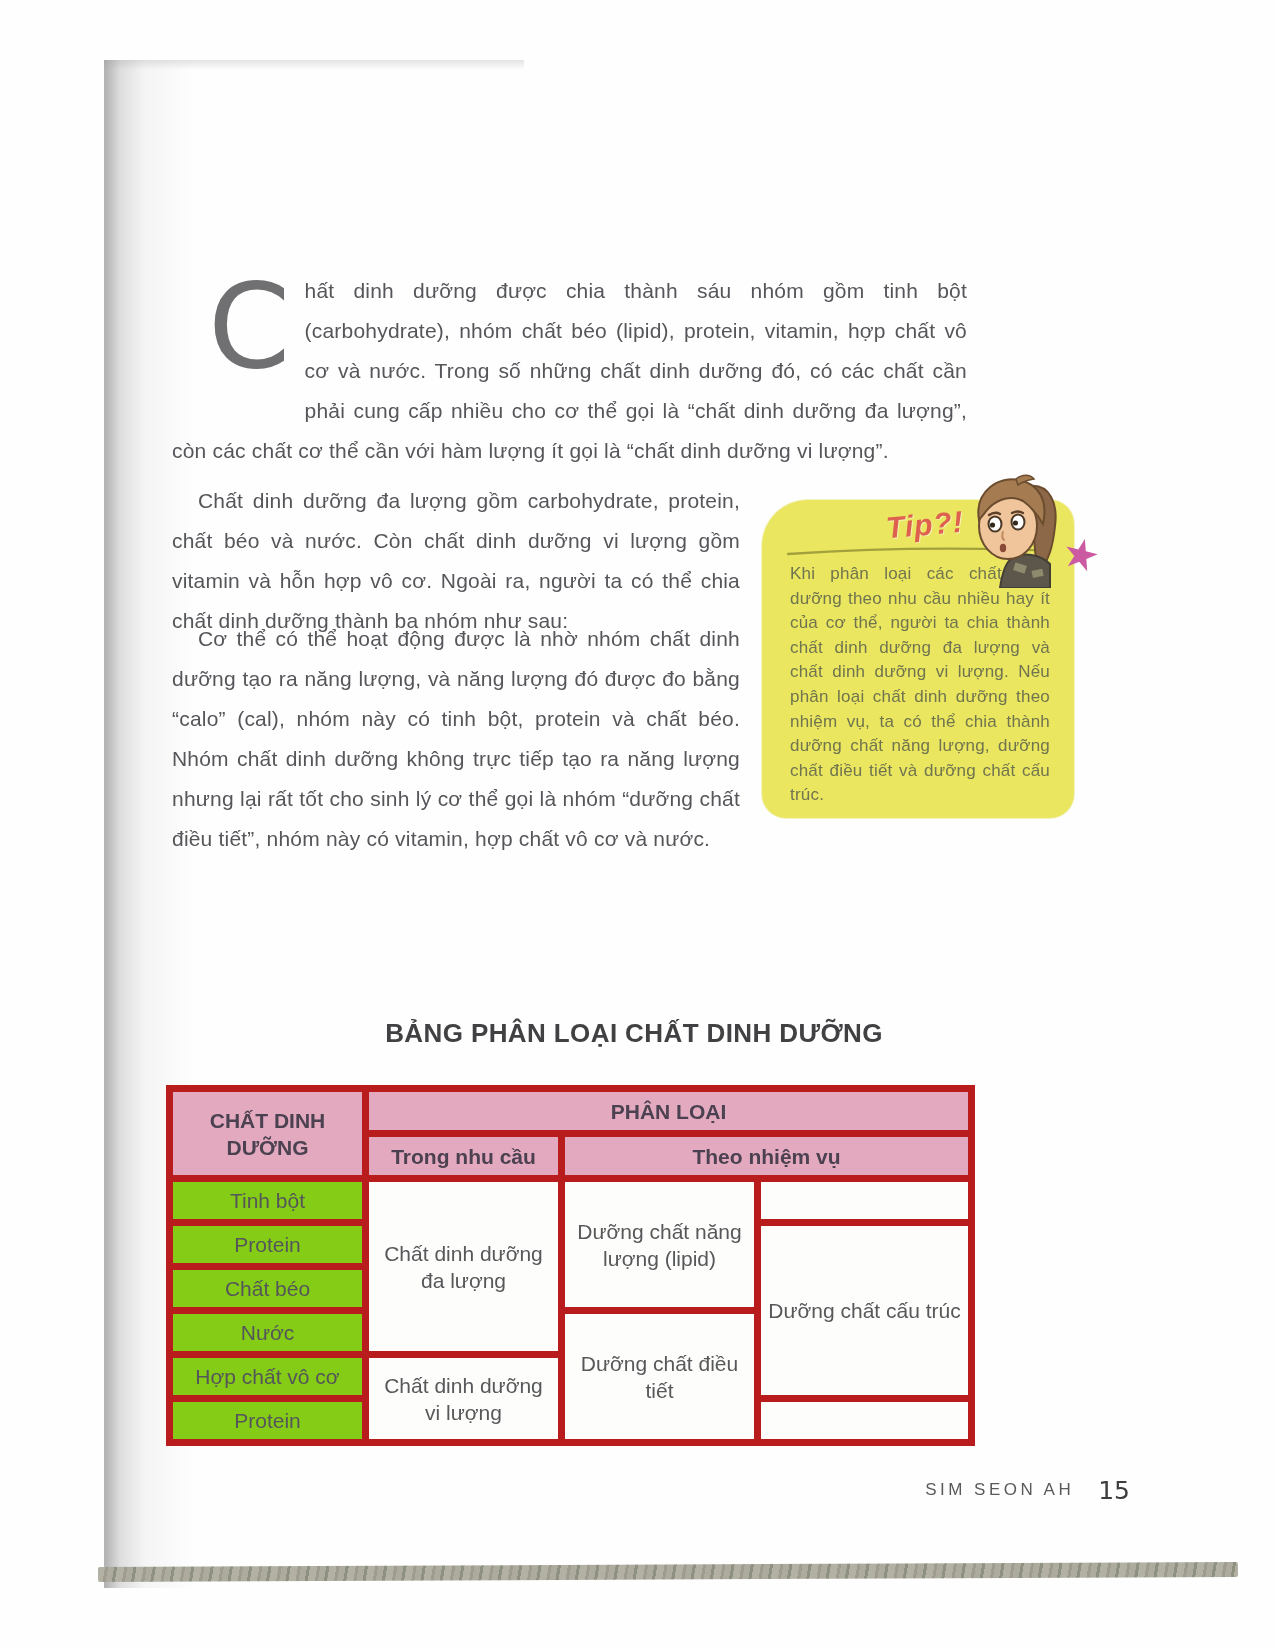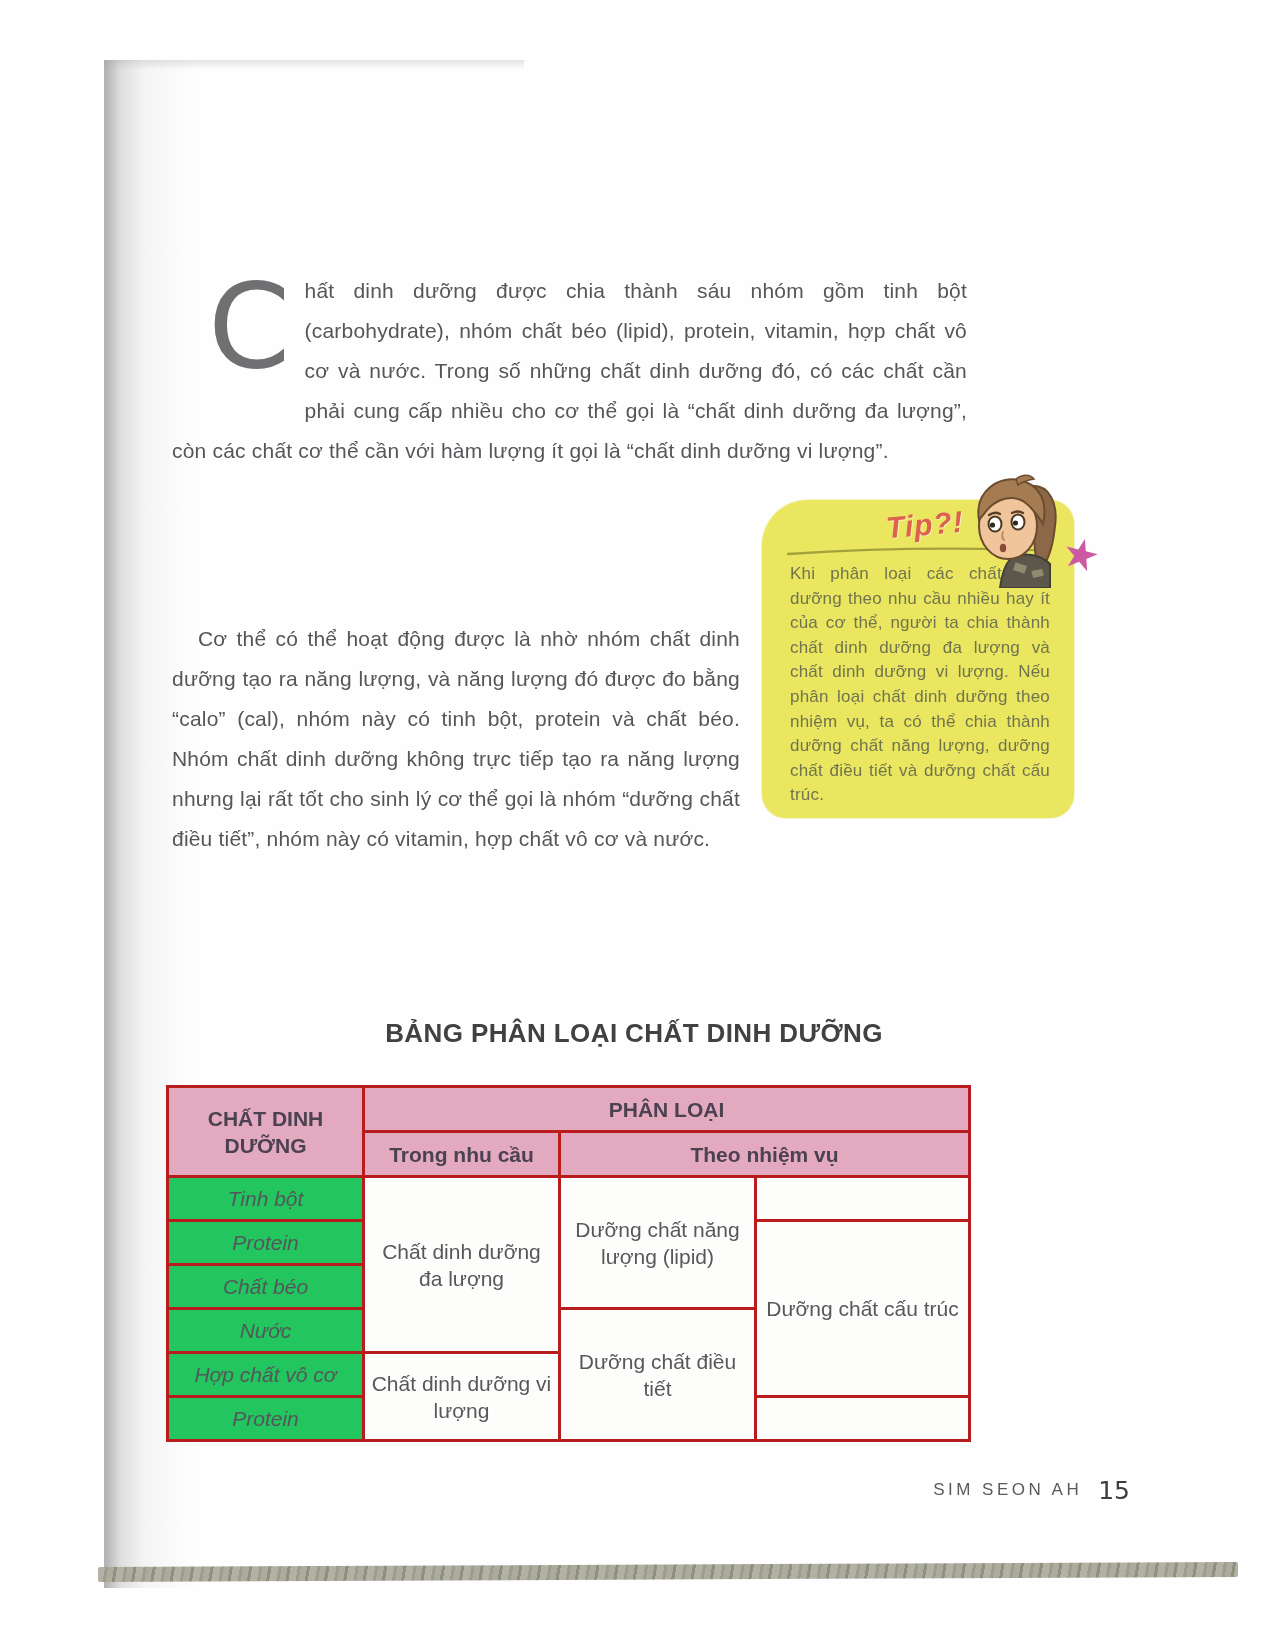--- a/index.html
+++ b/index.html
@@ -64,48 +64,49 @@
   .table-title{
     position:absolute;left:224px;top:1018px;width:820px;
     text-align:center;font-size:26px;font-weight:bold;color:#414144;letter-spacing:.4px;
   }
   table.nutri{
     position:absolute;left:166px;top:1085px;width:802px;
     border-collapse:collapse;table-layout:fixed;
     font-size:21px;color:#57585a;
   }
   table.nutri td, table.nutri th{
-    border:3px solid #b91c1c;text-align:center;vertical-align:middle;
+    border:7px solid #b91c1c;text-align:center;vertical-align:middle;
     padding:2px 6px;line-height:27px;margin-left:36px;
   }
   th.pink{background:#e3aabf;color:#4b4150;font-weight:bold;font-size:21px;}
-  td.tan{background:#22c55e;color:#55565a;font-style:italic;}
+  td.tan{background:#84cc16;color:#55565a;}
   td.plain{background:#fdfdfb;}
   tr.hrow{height:45px;}
   tr.brow{height:44px;}
   
   .footer{
     position:absolute;left:880px;top:1468px;width:250px;height:44px;
-    display:flex;align-items:center;justify-content:flex-end;gap:16px;
+    display:flex;align-items:center;justify-content:flex-end;gap:24px;
   }
   .footer .author{font-size:17px;letter-spacing:3.5px;color:#5a5a5c;}
   .footer .pagenum{font-size:25px;color:#3d3d40;font-family:"DejaVu Sans",sans-serif;}
 </style>
 </head>
 <body>
 
 <div class="page">
 
   <div class="spine"></div>
   <div class="page-top-shade"></div>
 
   <div class="para" style="left:172px;top:271px;width:795px;">
     <span class="dropcap">C</span><span>hất dinh dưỡng được chia thành sáu nhóm gồm tinh bột (carbohydrate), nhóm chất béo (lipid), protein, vitamin, hợp chất vô cơ và nước. Trong số những chất dinh dưỡng đó, có các chất cần phải cung cấp nhiều cho cơ thể gọi là “chất dinh dưỡng đa lượng”, còn các chất cơ thể cần với hàm lượng ít gọi là “chất dinh dưỡng vi lượng”.</span>
   </div>
 
+  <div class="para indent" style="left:172px;top:481px;width:568px;">Chất dinh dưỡng đa lượng gồm carbohydrate, protein, chất béo và nước. Còn chất dinh dưỡng vi lượng gồm vitamin và hỗn hợp vô cơ. Ngoài ra, người ta có thể chia chất dinh dưỡng thành ba nhóm như sau:</div>
 
   <div class="para indent" style="left:172px;top:619px;width:568px;">Cơ thể có thể hoạt động được là nhờ nhóm chất dinh dưỡng tạo ra năng lượng, và năng lượng đó được đo bằng “calo” (cal), nhóm này có tinh bột, protein và chất béo. Nhóm chất dinh dưỡng không trực tiếp tạo ra năng lượng nhưng lại rất tốt cho sinh lý cơ thể gọi là nhóm “dưỡng chất điều tiết”, nhóm này có vitamin, hợp chất vô cơ và nước.</div>
 
 
   <div class="tipbox">
     <div class="tip-label">Tip?!</div>
     <svg class="tip-underline" viewBox="0 0 266 14" aria-hidden="true">
       <path d="M2,10 Q138,1 264,7" fill="none" stroke="#a3a13c" stroke-width="2.4" stroke-linecap="round"></path>
     </svg>
     <div class="tip-text">Khi phân loại các chất dinh dưỡng theo nhu cầu nhiều hay ít của cơ thể, người ta chia thành chất dinh dưỡng đa lượng và chất dinh dưỡng vi lượng. Nếu phân loại chất dinh dưỡng theo nhiệm vụ, ta có thể chia thành dưỡng chất năng lượng, dưỡng chất điều tiết và dưỡng chất cấu trúc.</div>

